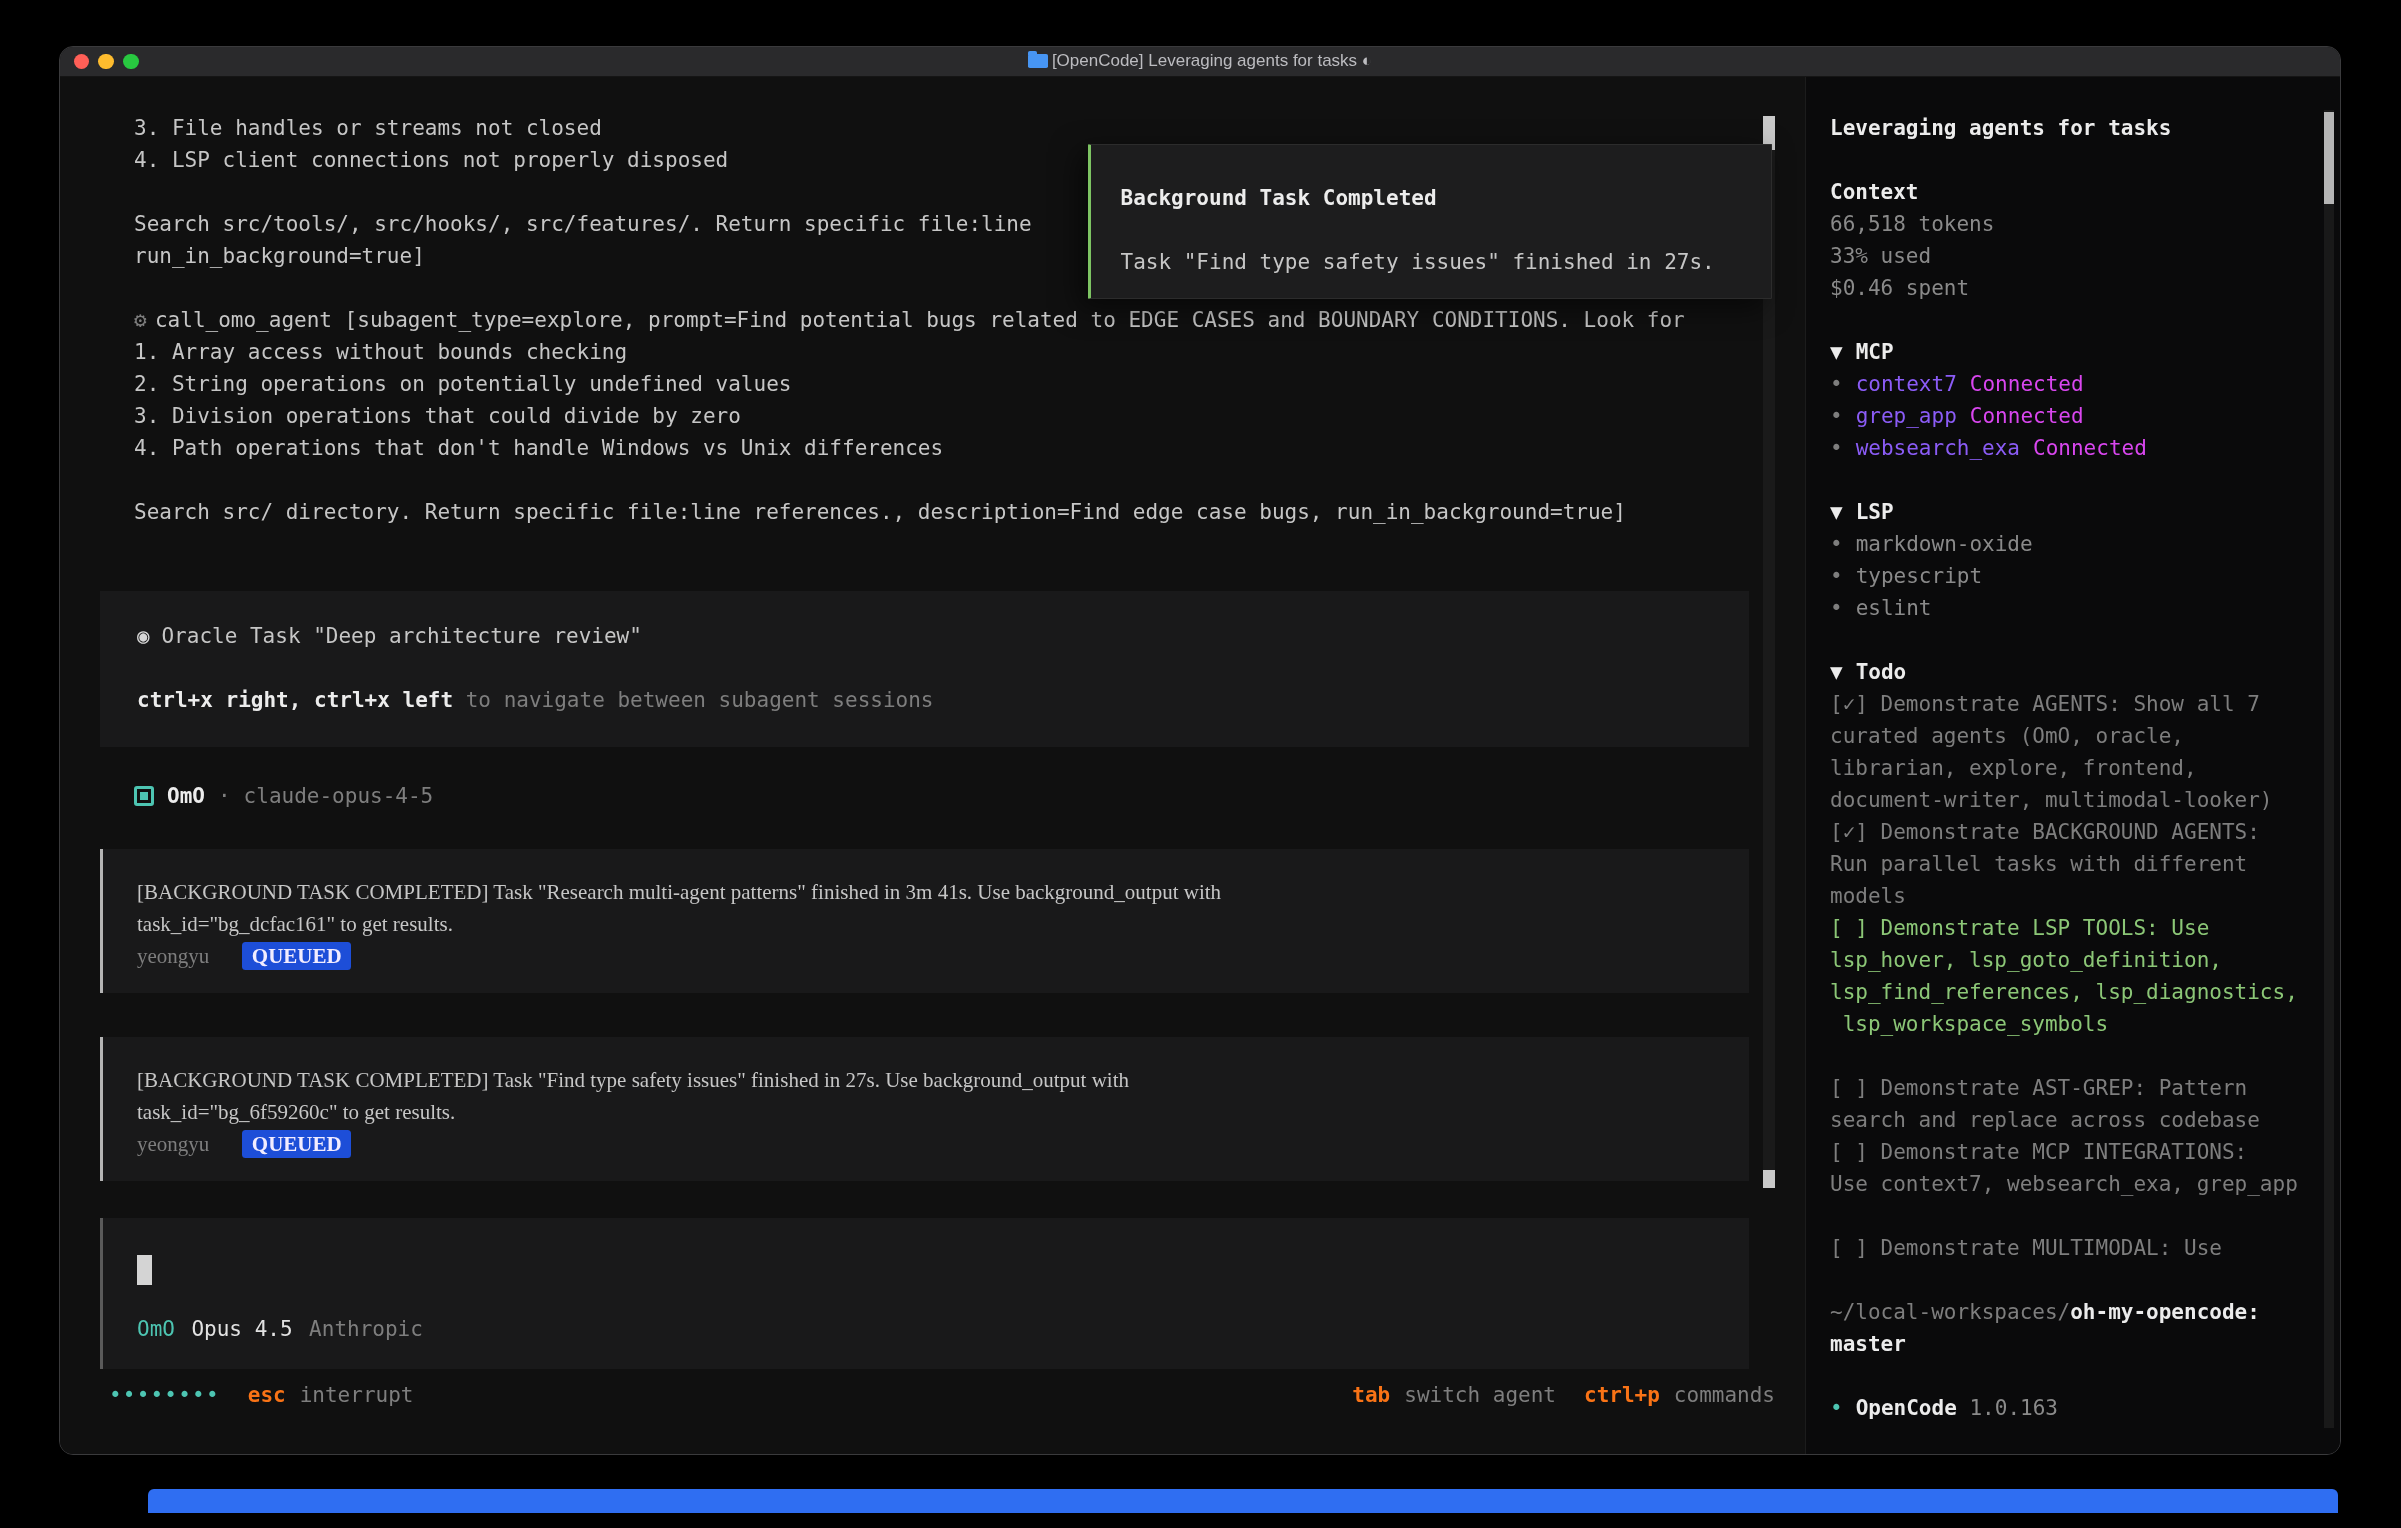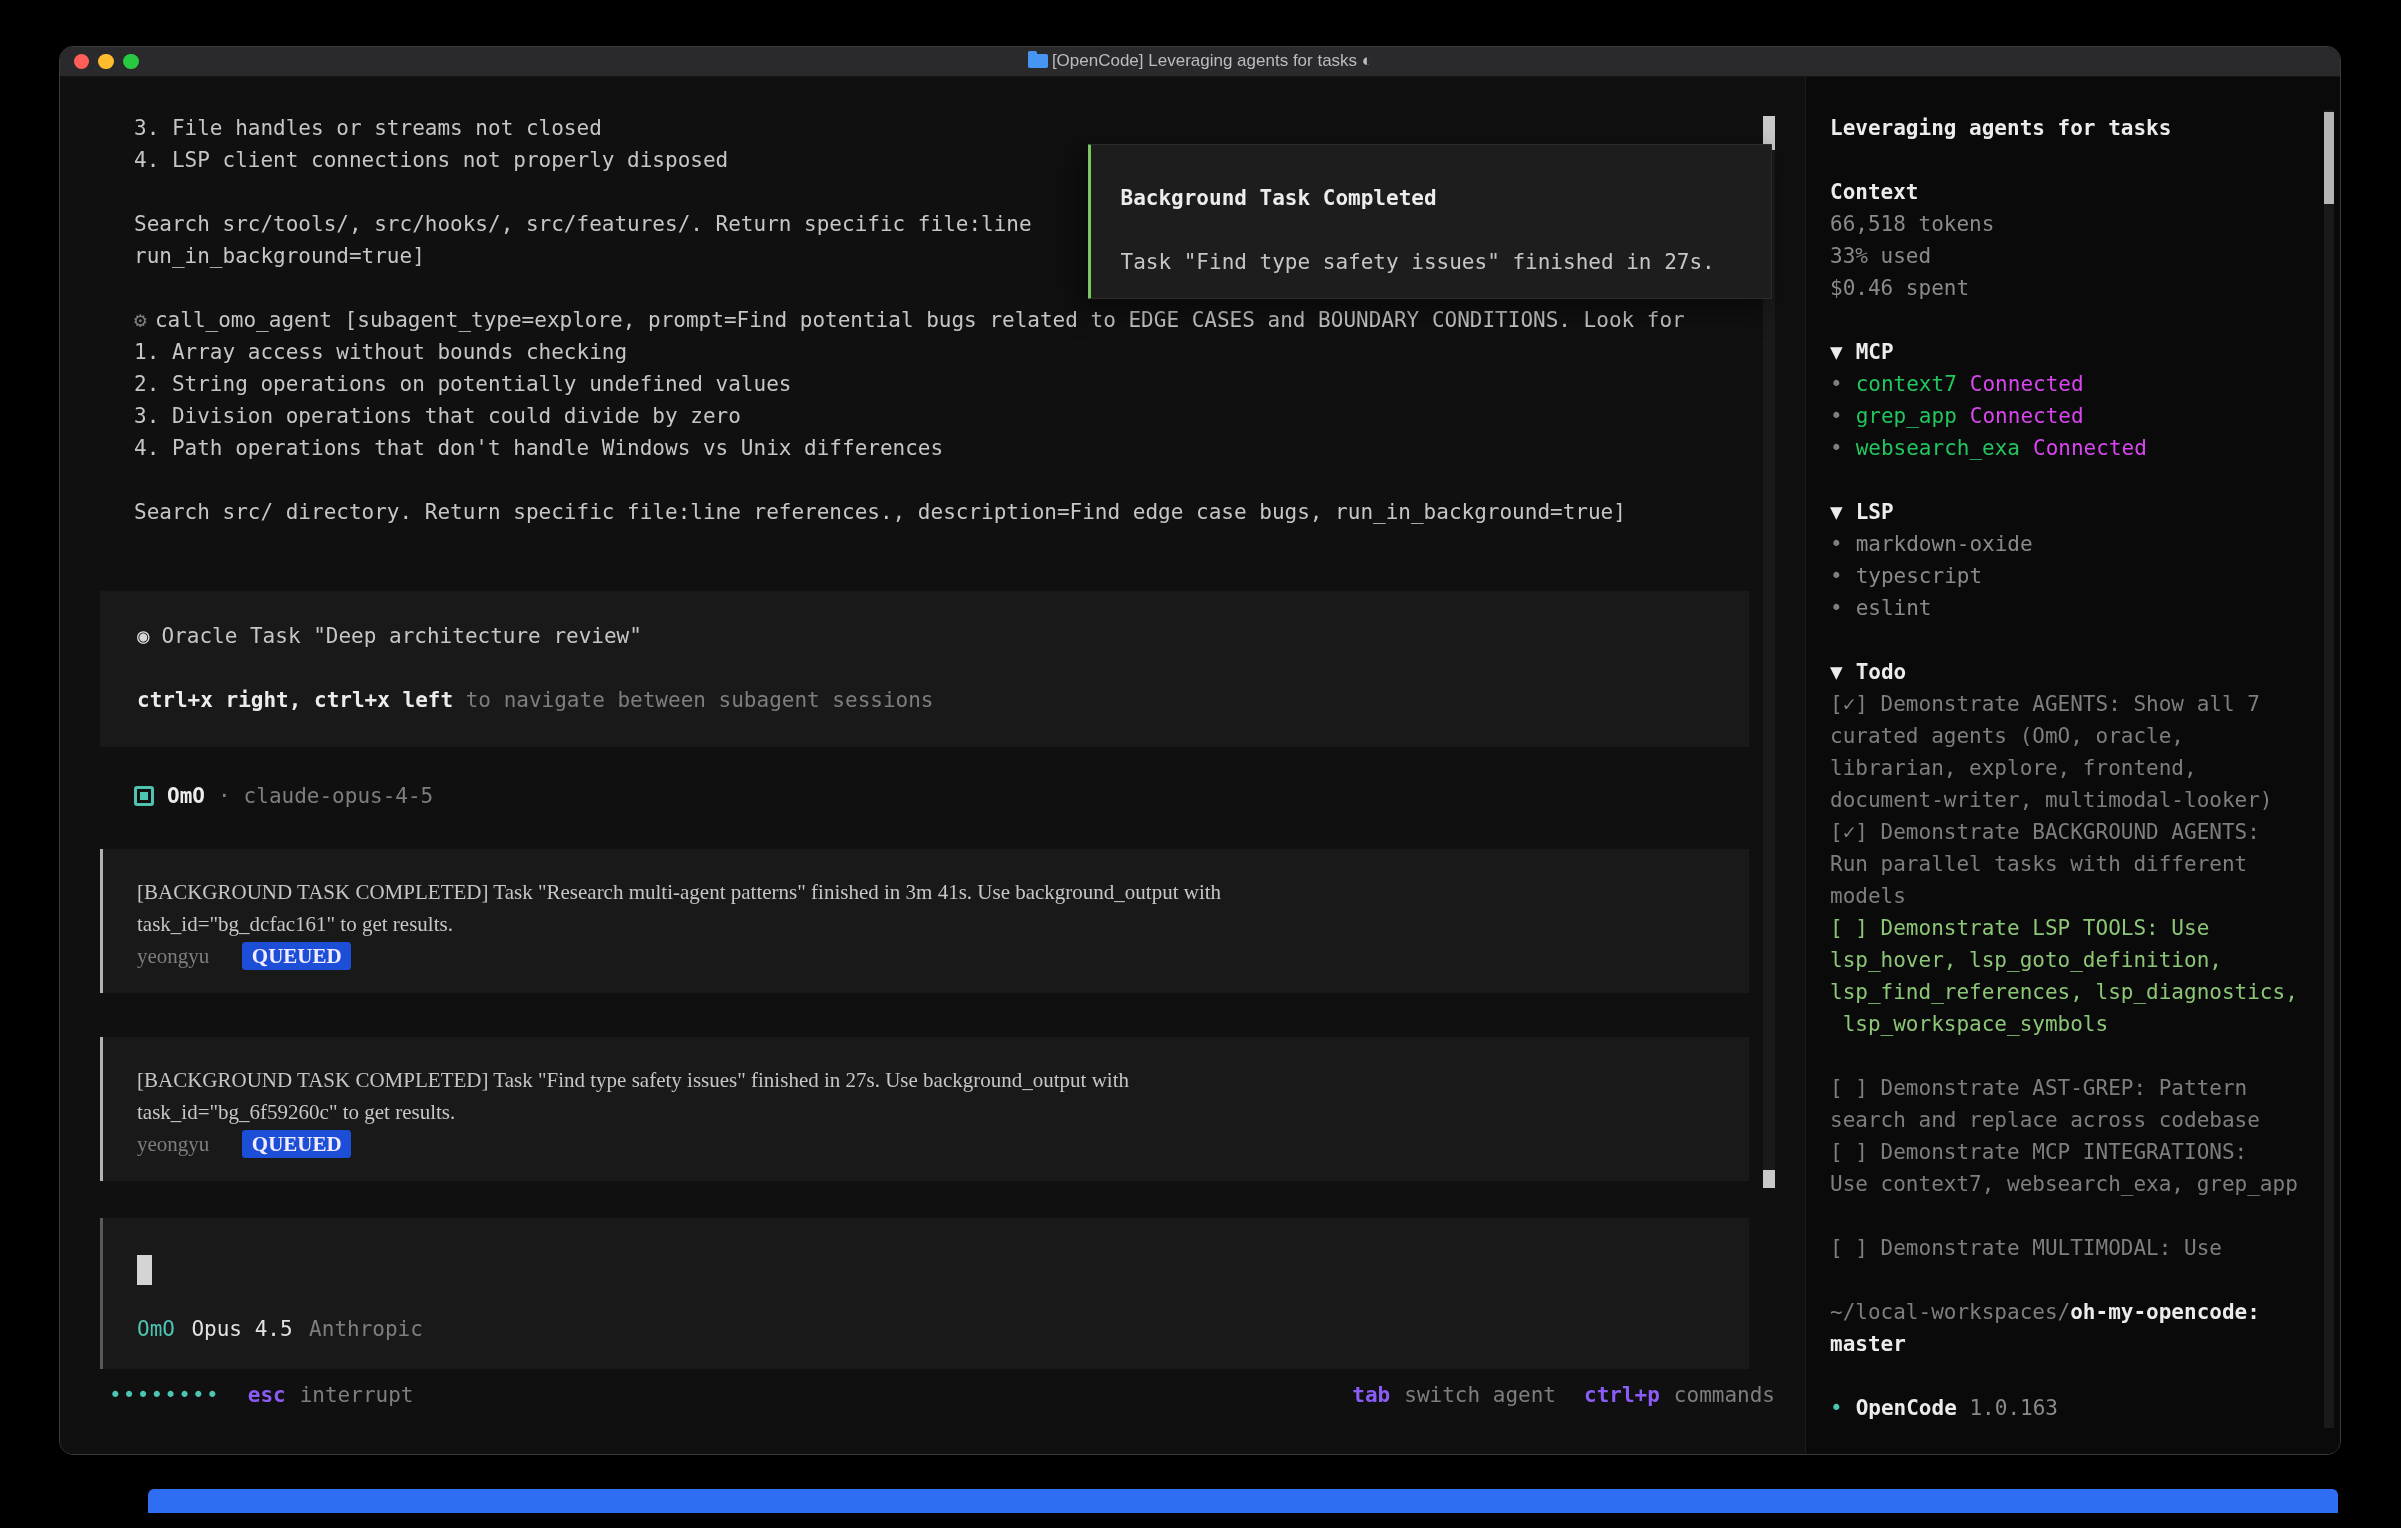--- a/index.html
+++ b/index.html
@@ -54,21 +54,21 @@
   .author-row { display:flex; align-items:center; gap:33px; }
   .badge { background:#1d4ed8; color:#f2ecff; font-weight:bold; padding:0 9.5px; border-radius:3.5px; line-height:28px; display:inline-block; }
 
   .input-block { margin-top:37px; margin-left:40px; width:1649px; background:#19191a; border-left:3px solid #5a5a5a; padding:35px 0 23.6px 34px; }
   .cursor { display:inline-block; width:15.4px; height:29.5px; background:#d4d4d4; vertical-align:middle; }
   .model-line { margin-top:28px; display:flex; align-items:center; gap:16.5px; }
   .model-line .model { color:#e2e2e2; }
 
   .statusbar { margin-top:10.6px; display:flex; align-items:center; padding:0 30px 0 49px; }
   .dots { color:#4dc5b2; margin-right:28px; letter-spacing:1.2px; }
-  .key { color:#8b5cf6; font-weight:bold; margin-right:14px; }
+  .key { color:#f97316; font-weight:bold; margin-right:14px; }
   .spacer { flex:1; }
   .k2 { margin-left:28px; }
 
   .notification {
     position:absolute; left:1028px; top:67px; width:684px; height:155px; z-index:5;
     background:#1d1d1e; border:0.6px solid #2c2c2c; border-left:3.5px solid #7dc463;
     border-radius:1.2px; padding:37px 0 0 29.5px; box-shadow:-8.3px 8.3px 28px rgba(0,0,0,.55);
   }
   .notif-title { color:#ededed; font-weight:bold; white-space:pre; }
   .notif-body { margin-top:32px; color:#c6c6c6; white-space:pre; }
@@ -82,21 +82,21 @@
     flex:0 0 535px; background:#0a0a0b; border-left:1.2px solid #1c1c1c;
     padding:35px 0 0 24px; font-size:21px; line-height:32px; color:#c6c6c6;
     position:relative;
   }
   .sbline { white-space:pre; }
   .sb-h { color:#ececec; font-weight:bold; white-space:pre; }
   .sb-dim { color:#8a8a8a; white-space:pre; }
   .chev { margin-right:13px; }
   .bullet { margin-right:13px; }
   .sb-item { white-space:pre; }
-  .sb-item .name { color:#22c55e; }
+  .sb-item .name { color:#8b5cf6; }
   .sb-item .status { color:#d946ef; margin-left:13px;text-align:center; }
   .todo { color:#7e7e7e; }
   .todo.active { color:#8cc777; }
   .ws-bold { color:#ececec; font-weight:bold; }
   .scroll-side { position:absolute; right:5.9px; top:33px; bottom:26px; width:10.6px; background:#191919; }
   .scroll-side .sthumb { position:absolute; top:2.4px; left:0; width:100%; height:92px; background:#b5b5b5; }
 
   .dock-strip {
     position:absolute; left:148px; top:1489px; width:2190px; height:23.6px;
     background:#2f6ef2; border-radius:5.9px 5.9px 0 0;

